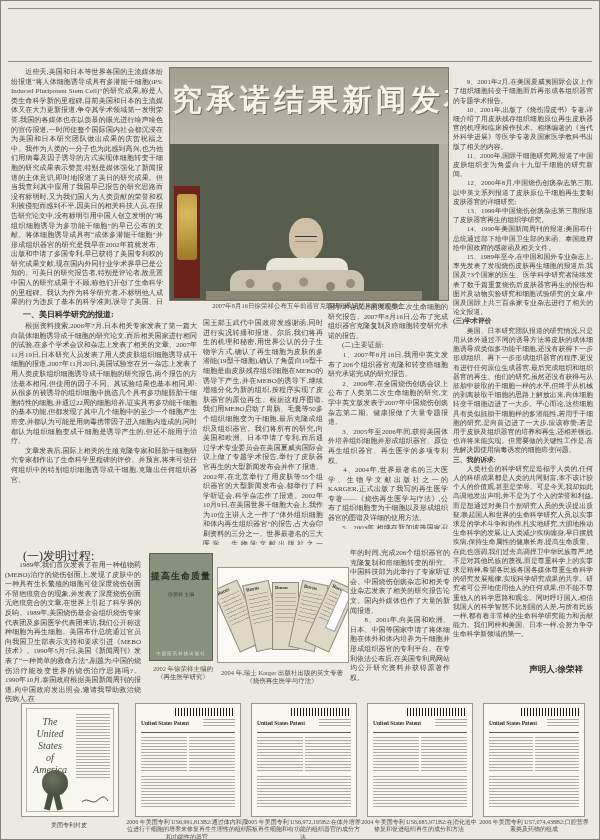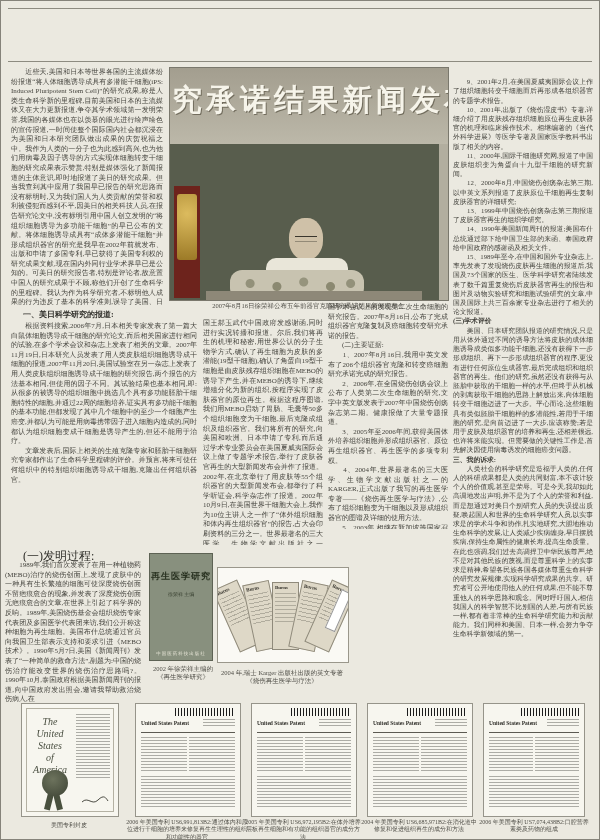--- a/index.html
+++ b/index.html
@@ -120,38 +120,45 @@
   <div class="col" style="left:202px; top:318px; width:120px; height:226px">国王郝玉武代中国政府发感谢函,同时进行实况转播和报道。尔后,我们将再生的机理和秘密,用世界公认的分子生物学方式,确认了再生细胞为皮肤的多潜能(19型干细胞),确认了角蛋白19型干细胞是由皮肤残存组织细胞在MEBO的诱导下产生,并在MEBO的诱导下,继续增殖分化为新的组织,按程序实现了皮肤器官的原位再生。根据这程序图谱,我们用MEBO启动了胃肠、毛囊等50多个组织细胞变为干细胞,最后克隆成组织及组织器官。我们将所有的研究,向美国和欧洲、日本申请了专利,而后通过学术专业委员会在美国夏威夷国际会议上做了专题学术报告,举行了皮肤器官再生的大型新闻发布会并作了报道。2002年,在北京举行了用皮肤等55个组织器官的大型新闻发布会,都举行了科学听证会,科学杂志作了报道。2002年10月9日,在美国世界干细胞大会上,我作为10位主讲人之一作了“体外组织细胞和体内再生组织器官”的报告,占大会印刷资料的三分之一。世界最著名的三大医学、生物学文献出版社之一KARGER,正式出版了《烧伤再生医学与疗法》,率先报告了将体细胞诱导成干细胞的研究。</div>
   <div class="col" style="left:327px; top:302px; width:120px; height:226px">国学术会议上的发现第二次生命细胞的研究报告。2007年8月16日,公布了完成组织器官克隆复制及癌细胞转变研究承诺的报告。
 　　(二)主要证据:
 　　1、2007年8月16日,我用中英文发布了206个组织器官克隆和转变癌细胞研究承诺完成的研究报告。
 　　2、2006年,在全国烧伤创疡会议上公布了人类第二次生命细胞的研究,文字中英文版发表于2007年中国烧伤创疡杂志第二期。健康报做了大量专题报道。
 　　3、2005年至2006年间,获得美国体外培养组织细胞并形成组织器官、原位再生组织器官、再生医学的多项专利权。
 　　4、2004年,世界最著名的三大医学、生物学文献出版社之一的KARGER,正式出版了我写的再生医学专著——《烧伤再生医学与疗法》,公布了组织细胞变为干细胞以及形成组织器官的图谱及详细的使用方法。
 　　5、2003年,相继在新加坡等国家召开的干细胞国际会议和世界皮肤学大会上都作了相关组织细胞变为干细胞的学术专题报告。
 　　6、2002年10月9日,在美国召开的“世界干细胞与再生医学大会”上,我作为十个演讲人之一,专题作了“组织潜能再生细胞再生组织器官”的报告。同时出版了《再生医学研究》专著。
 　　7、2002年8月,我们召开新闻发布会,承诺用五</div>
+  <div class="col" style="left:349px; top:548px; width:100px; height:152px">年的时间,完成206个组织器官的克隆复制和癌细胞转变的研究。中国科技部为此举行了专家听证会。中国烧伤创疡杂志和相关专业杂志发表了相关的研究报告论文。国内外媒体也作了大量的新闻报道。
+　　8、2001年,向美国和欧洲、日本、中国等国家申请了将体细胞在体外和体内培养为干细胞并形成组织器官的专利平台。在专利依法公布后,在美国专利局网站均公开研究资料并获得原著作权。</div>
 
   <div class="col" style="left:452px; top:67px; width:140px; height:576px; font-size:6.8px; line-height:9.2px">
     <span>　　9、2001年2月,在美国夏威夷国际会议上作了组织细胞转变干细胞而后再形成各组织器官的专题学术报告。
 　　10、2001年,出版了《烧伤湿皮书》专著,详细介绍了用皮肤残存组织细胞原位再生皮肤器官的机理和临床操作技术。相继编著的《当代外科学进展》等医学专著及国家医学教科书出版了相关的内容。
 　　11、2000年,国际干细胞研究网,报道了中国皮肤组织变为角蛋白十九型干细胞的研究新闻。
 　　12、2000年8月,中国烧伤创疡杂志第三期,以中英文系列报道了皮肤原位干细胞再生复制皮肤器官的详细研究;
 　　13、1999年中国烧伤创疡杂志第三期报道了皮肤器官再生的组织学研究。
 　　14、1990年美国新闻周刊的报道;美国布什总统通过部下给中国卫生部的来函、泰国政府给中国政府的感谢函及相关文件。
 　　15、1989年至今,在中国和国外专业杂志上,率先发表了发现烧伤皮肤再生细胞的报道后,我国及73个国家的医生、医学科学研究者陆续发表了数千篇重复烧伤后皮肤器官再生的报告和图片及动物实验研究和细胞试验研究的文章,中国及国际上共三百余家专业杂志进行了相关的论文报道。</span>
     <span style="font-weight:bold">(三)学术评价</span>
     <span>　　美国、日本研究团队报道的研究情况,只是用从体外通过不同的诱导方法将皮肤的成体细胞诱导成类似多功能干细胞,还没有获得下一步形成组织、再下一步形成组织器官的程序,更没有进行任何原位生成器官,最后完成组织和组织器官的再生。他们的研究,虽然还没有获得与从胚胎中获取的干细胞一样的水平,但终于从机械的剥离获取干细胞的思路上解放出来,向体细胞转变干细胞迈进了一大步。平心而论,这些细胞具有类似胚胎干细胞样的多潜能性,若用于干细胞的研究,是向前迈进了一大步,应该称赞;若是用于皮肤及组织器官的培养和再生,还相差很远,也许将来能实现。但需要做的关键性工作是,首先解决因使用病毒诱发的细胞癌变问题。</span>
     <span style="font-weight:bold">三、我的诉求:</span>
     <span>　　人类社会的科学研究是造福于人类的,任何人的科研成果都是人类的共同财富,本不该计较个人的价值观,甚至是荣辱。可是今天,我却如此高调地发出声明,并不是为了个人的荣誉和利益,而是想通过对美日个别研究人员的失误提出质疑,唤起国人和世界的生命科学研究人员,以实事求是的学术斗争和协作,扎实地研究,大胆地推动生命科学的发展,让人类减少疾病缠身,早日摆脱疾病,保持生命属性的健康长寿,提高生命质量。在此也强调,我们过去高调捍卫中华民族尊严,绝不是对其他民族的蔑视,而是尊重科学上的实事求是精神,希望各民族各国各媒体尊重生命科学的研究发展规律,实现科学研究成果的共享。研究者可公开地使用他人的任何成果,但不能不尊重他人的科学思路和观念。同时呼吁国人,相信我国人的科学智慧不比别国的人差,与所有民族一样,都有着非常棒的生命科学研究能力和贡献能力。我们同样和美国、日本一样,会努力争夺生命科学新领域的第一。</span>
   </div>
 
+  <div class="sig">
+    <span>声明人:徐荣祥</span>
+    <br>
+    <span>2007 年 11 月 26 日</span>
+  </div>
 
   <div id="greenbook">
-    <div class="gb-title">再生医学研究</div>
+    <div class="gb-title">提高生命质量</div>
     <div class="gb-author">徐荣祥 主编</div>
     <div class="gb-pub">中国医药科技出版社</div>
   </div>
   <div class="cap" style="left:136px; top:664px; width:92px">2002 年徐荣祥主编的
 《再生医学研究》</div>
 
   <div id="burnsfig">
     <div class="bk" style="left:7px;  transform:rotate(-24deg)">
       <div class="bk-t">Burns</div>
         <div class="bk-lines"></div>

